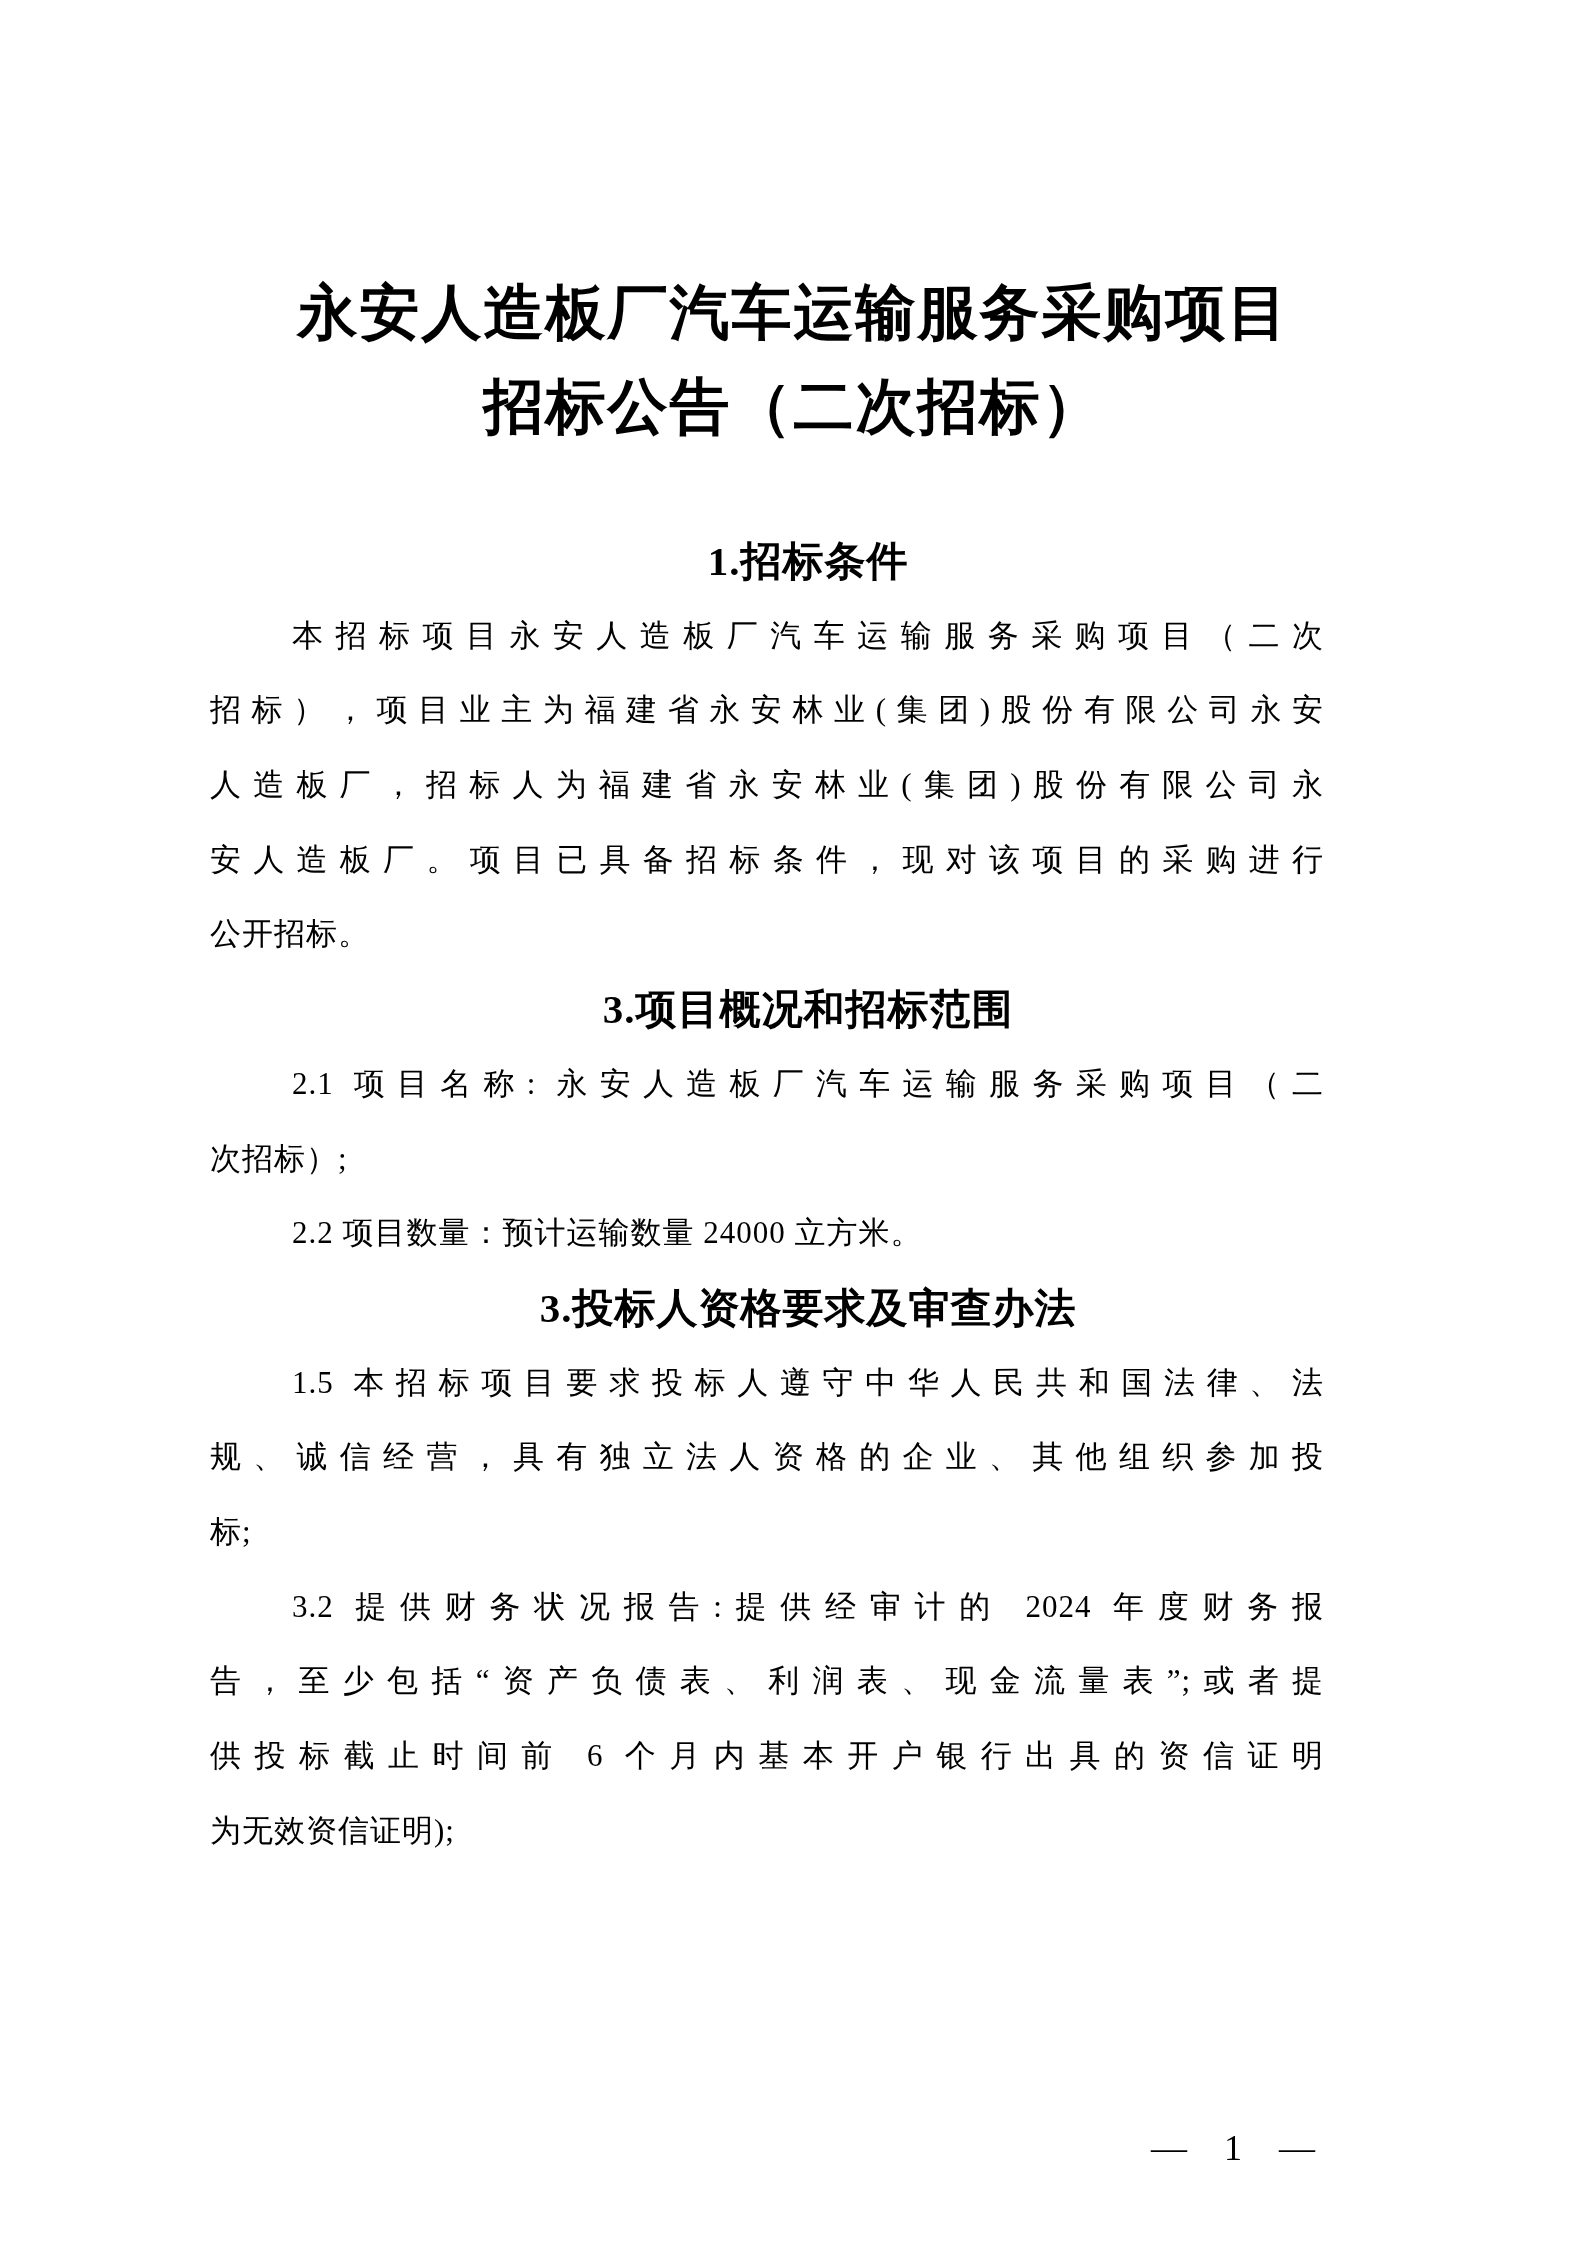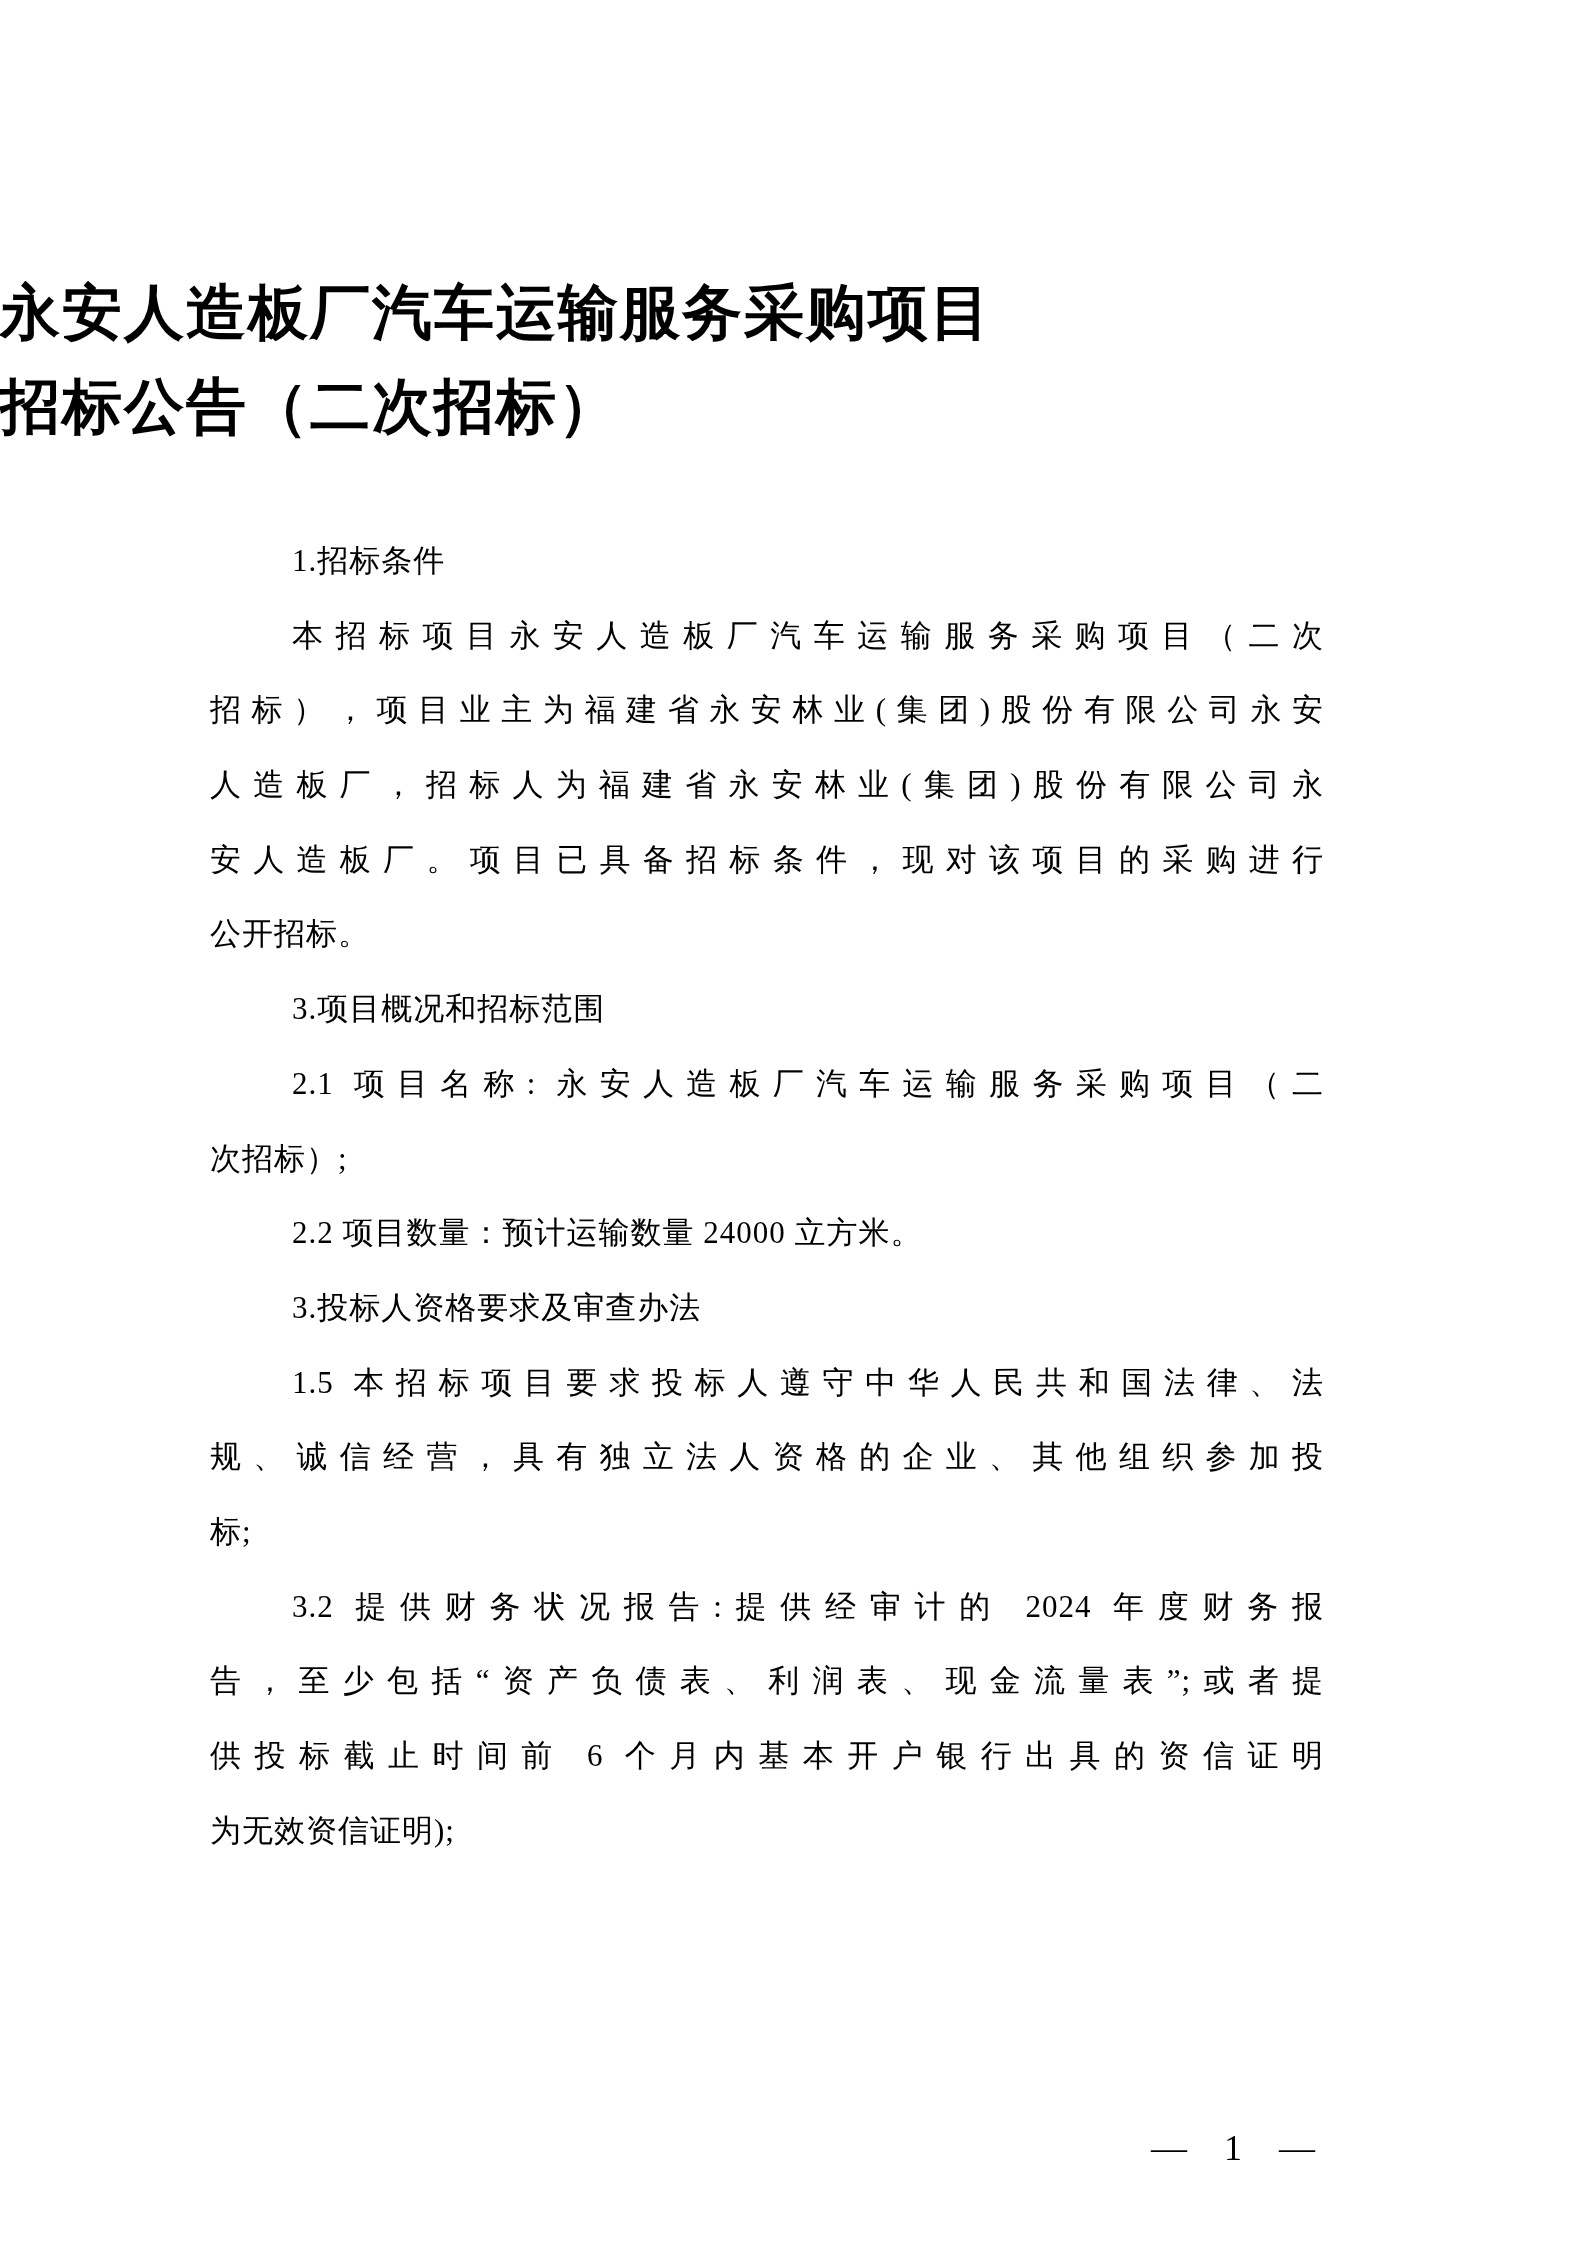--- a/index.html
+++ b/index.html
@@ -11,20 +11,21 @@
     color: #000000;
   }
   .page {
     position: absolute; inset: 0;
     background: #ffffff;
     overflow: hidden;
   }
   .doc-title {
     position: absolute;
     top: 266px; left: 0; width: 100%;
+    text-align: center;
     font-weight: bold;
     font-size: 60px;
     line-height: 94px;
     letter-spacing: 2px;
   }
   .doc-title .title-line { display: block; }
   .body-text {
     position: absolute;
     top: 524px;
     left: 210px;
@@ -37,23 +38,24 @@
     overflow: hidden;
     text-align: left;
     letter-spacing: 1px;
   }
   .line.justify {
     text-align: justify;
     text-align-last: justify;
   }
   .line.indent { padding-left: 82px; }
   .line.heading {
-    font-weight: normal;
-    font-size: 31px;
+    font-weight: bold;
+    font-size: 41px;
     padding-left: 82px;
+    text-align: center;
   }
   .page-footer {
     position: absolute;
     top: 2088px;
     right: 272px;
     font-size: 36px;
     line-height: 40px;
     word-spacing: 28px;
     white-space: pre;
   }

